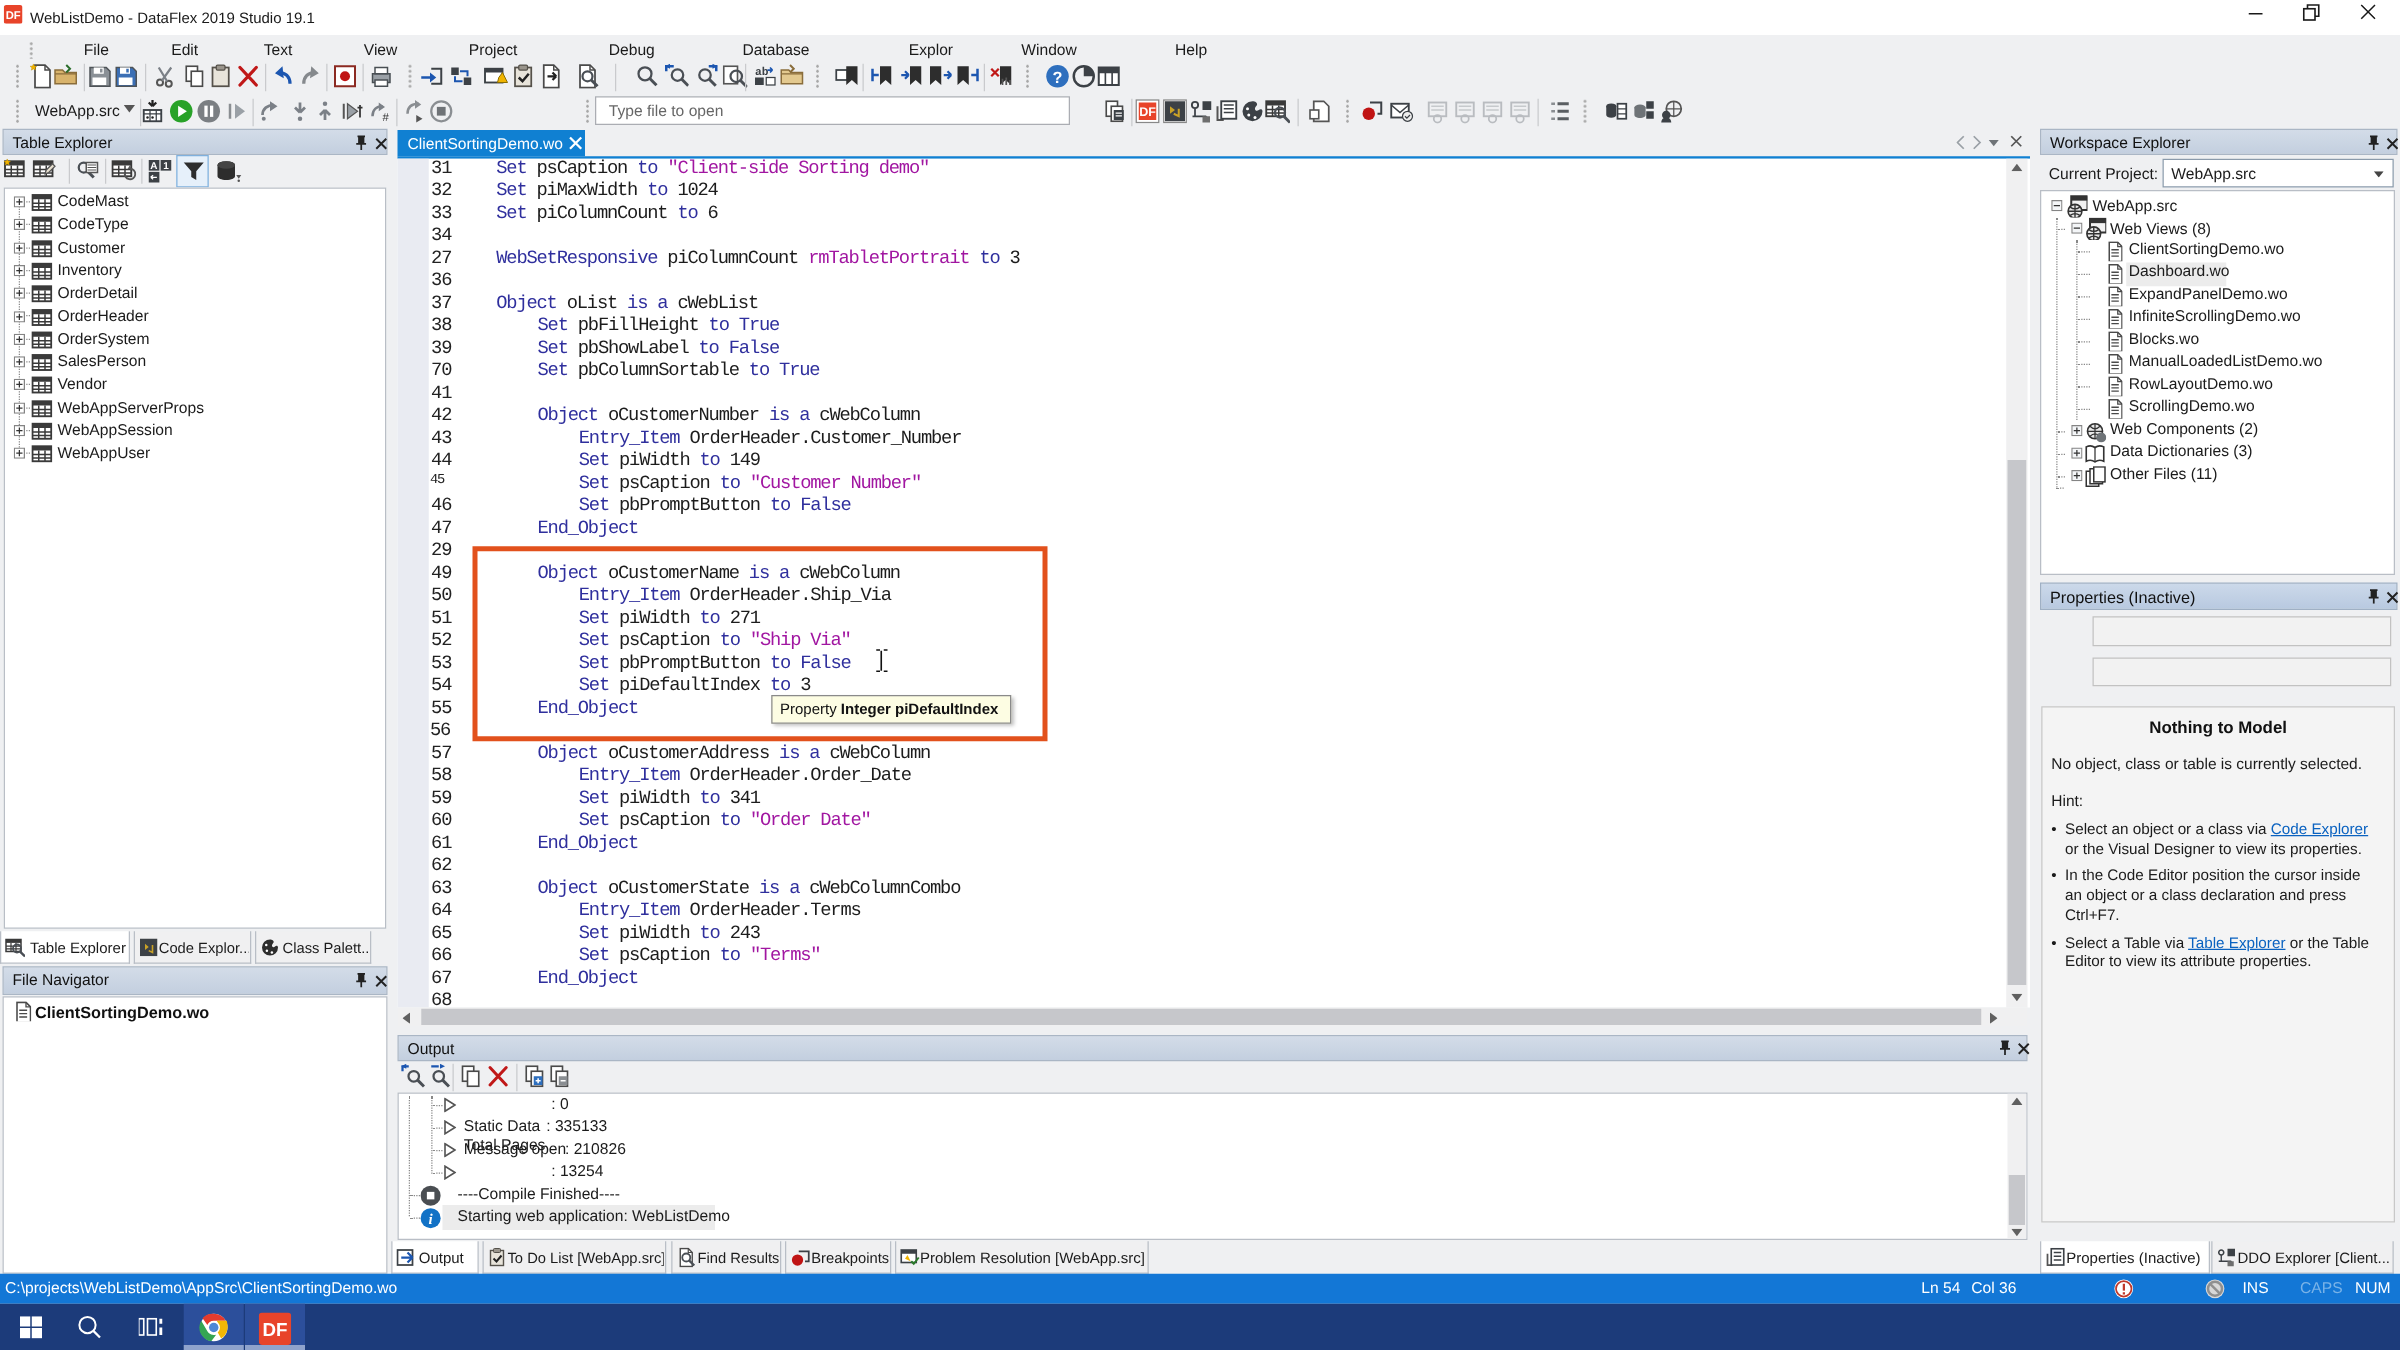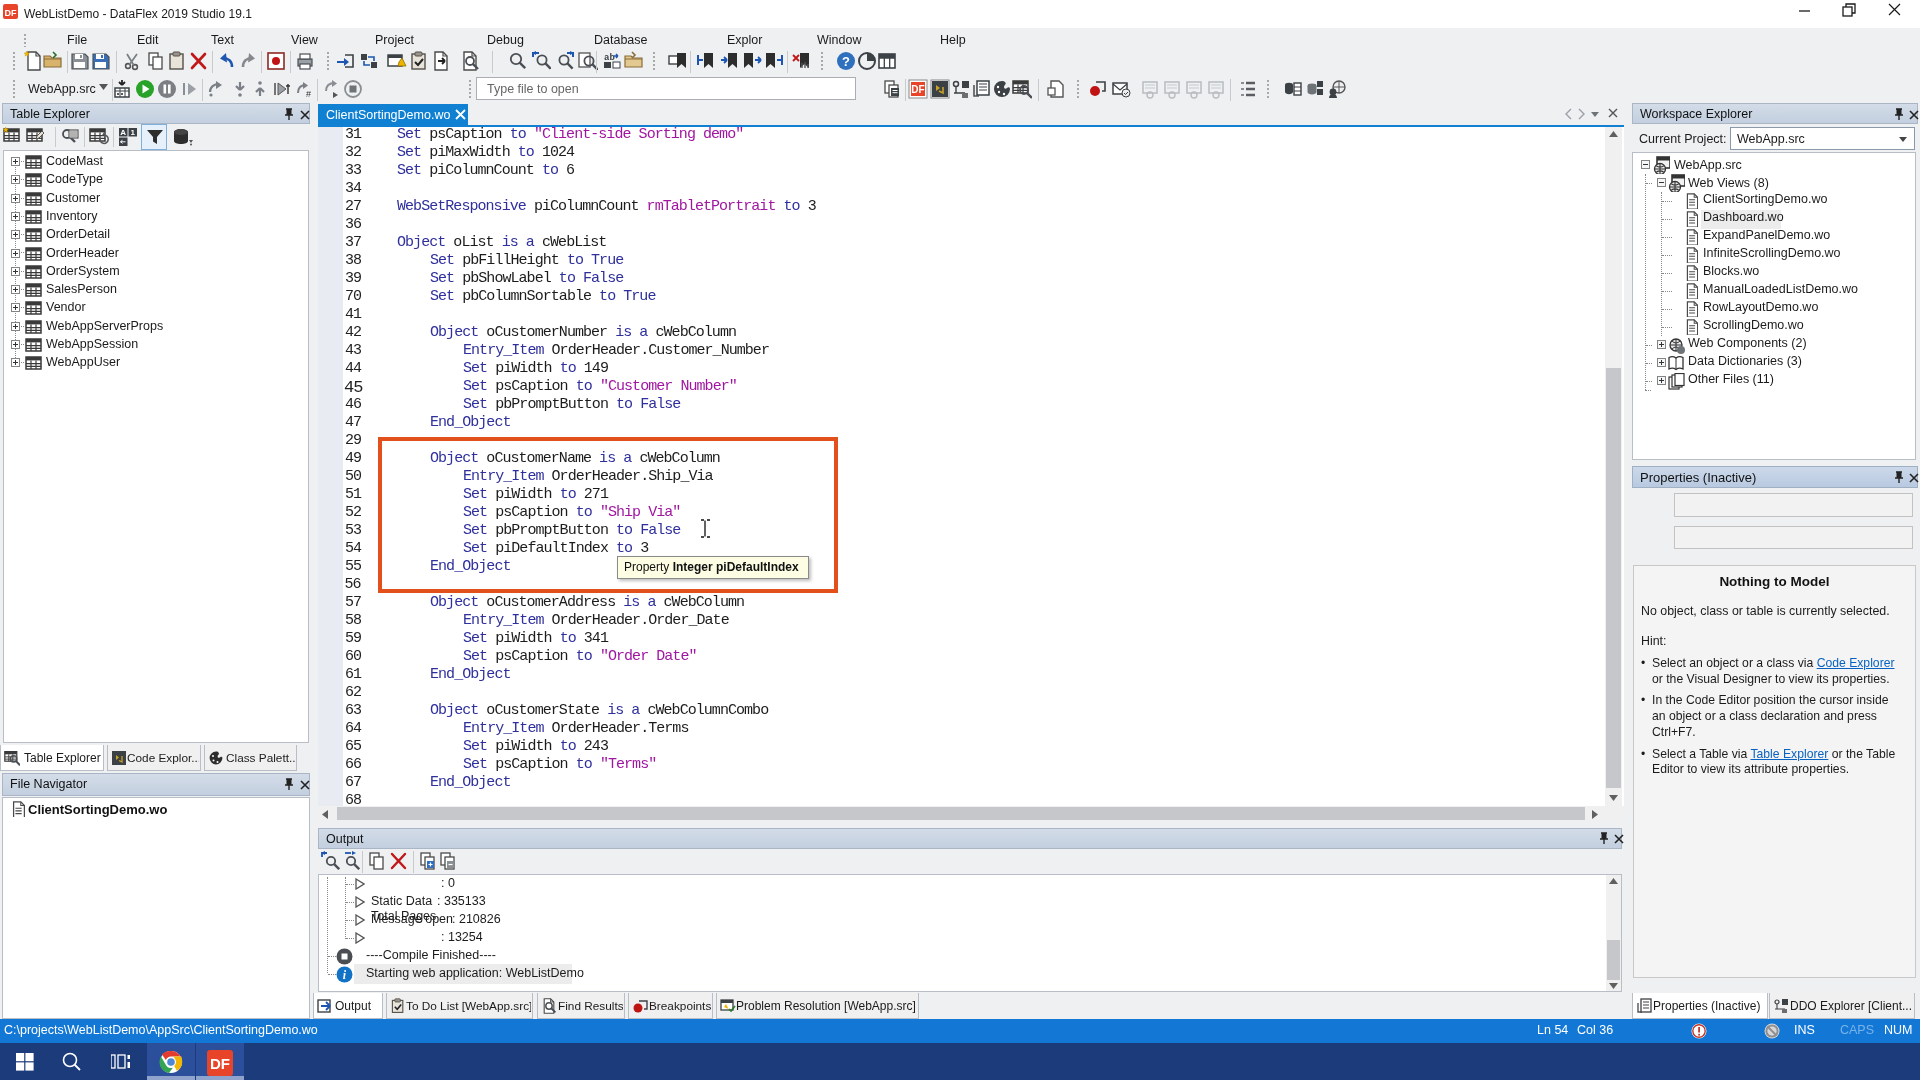--- a/index.html
+++ b/index.html
@@ -855,42 +855,42 @@
 <div class="a mono" style="left:430px;top:270px;font-size:15px;letter-spacing:-0.95px;color:#1c1c1c;white-space:pre"><span style="color:#2f2f9d">Set</span> pbShowLabel <span style="color:#2f2f9d">to</span> <span style="color:#2f2f9d">False</span></div>
 <div class="a mono" style="left:344px;top:288px;width:17px;font-size:15px;letter-spacing:-0.95px;color:#222;text-align:right">70</div>
 <div class="a mono" style="left:430px;top:288px;font-size:15px;letter-spacing:-0.95px;color:#1c1c1c;white-space:pre"><span style="color:#2f2f9d">Set</span> pbColumnSortable <span style="color:#2f2f9d">to</span> <span style="color:#2f2f9d">True</span></div>
 <div class="a mono" style="left:344px;top:306px;width:17px;font-size:15px;letter-spacing:-0.95px;color:#222;text-align:right">41</div>
 <div class="a mono" style="left:344px;top:324px;width:17px;font-size:15px;letter-spacing:-0.95px;color:#222;text-align:right">42</div>
 <div class="a mono" style="left:430px;top:324px;font-size:15px;letter-spacing:-0.95px;color:#1c1c1c;white-space:pre"><span style="color:#2f2f9d">Object</span> oCustomerNumber <span style="color:#2f2f9d">is</span> <span style="color:#2f2f9d">a</span> cWebColumn</div>
 <div class="a mono" style="left:344px;top:342px;width:17px;font-size:15px;letter-spacing:-0.95px;color:#222;text-align:right">43</div>
 <div class="a mono" style="left:463px;top:342px;font-size:15px;letter-spacing:-0.95px;color:#1c1c1c;white-space:pre"><span style="color:#2f2f9d">Entry_Item</span> OrderHeader.Customer_Number</div>
 <div class="a mono" style="left:344px;top:360px;width:17px;font-size:15px;letter-spacing:-0.95px;color:#222;text-align:right">44</div>
 <div class="a mono" style="left:463px;top:360px;font-size:15px;letter-spacing:-0.95px;color:#1c1c1c;white-space:pre"><span style="color:#2f2f9d">Set</span> piWidth <span style="color:#2f2f9d">to</span> 149</div>
-<div class="a mono" style="left:344px;top:378px;width:17px;font-size:17px;letter-spacing:-0.95px;color:#222;text-align:center">45</div>
+<div class="a mono" style="left:344px;top:378px;width:17px;font-size:11px;letter-spacing:-0.95px;color:#222;text-align:left">45</div>
 <div class="a mono" style="left:463px;top:378px;font-size:15px;letter-spacing:-0.95px;color:#1c1c1c;white-space:pre"><span style="color:#2f2f9d">Set</span> psCaption <span style="color:#2f2f9d">to</span> <span style="color:#a116a1">"Customer Number"</span></div>
 <div class="a mono" style="left:344px;top:396px;width:17px;font-size:15px;letter-spacing:-0.95px;color:#222;text-align:right">46</div>
 <div class="a mono" style="left:463px;top:396px;font-size:15px;letter-spacing:-0.95px;color:#1c1c1c;white-space:pre"><span style="color:#2f2f9d">Set</span> pbPromptButton <span style="color:#2f2f9d">to</span> <span style="color:#2f2f9d">False</span></div>
 <div class="a mono" style="left:344px;top:414px;width:17px;font-size:15px;letter-spacing:-0.95px;color:#222;text-align:right">47</div>
 <div class="a mono" style="left:430px;top:414px;font-size:15px;letter-spacing:-0.95px;color:#1c1c1c;white-space:pre"><span style="color:#2f2f9d">End_Object</span></div>
 <div class="a mono" style="left:344px;top:432px;width:17px;font-size:15px;letter-spacing:-0.95px;color:#222;text-align:right">29</div>
 <div class="a mono" style="left:344px;top:450px;width:17px;font-size:15px;letter-spacing:-0.95px;color:#222;text-align:right">49</div>
 <div class="a mono" style="left:430px;top:450px;font-size:15px;letter-spacing:-0.95px;color:#1c1c1c;white-space:pre"><span style="color:#2f2f9d">Object</span> oCustomerName <span style="color:#2f2f9d">is</span> <span style="color:#2f2f9d">a</span> cWebColumn</div>
 <div class="a mono" style="left:344px;top:468px;width:17px;font-size:15px;letter-spacing:-0.95px;color:#222;text-align:right">50</div>
 <div class="a mono" style="left:463px;top:468px;font-size:15px;letter-spacing:-0.95px;color:#1c1c1c;white-space:pre"><span style="color:#2f2f9d">Entry_Item</span> OrderHeader.Ship_Via</div>
 <div class="a mono" style="left:344px;top:486px;width:17px;font-size:15px;letter-spacing:-0.95px;color:#222;text-align:right">51</div>
 <div class="a mono" style="left:463px;top:486px;font-size:15px;letter-spacing:-0.95px;color:#1c1c1c;white-space:pre"><span style="color:#2f2f9d">Set</span> piWidth <span style="color:#2f2f9d">to</span> 271</div>
 <div class="a mono" style="left:344px;top:504px;width:17px;font-size:15px;letter-spacing:-0.95px;color:#222;text-align:right">52</div>
 <div class="a mono" style="left:463px;top:504px;font-size:15px;letter-spacing:-0.95px;color:#1c1c1c;white-space:pre"><span style="color:#2f2f9d">Set</span> psCaption <span style="color:#2f2f9d">to</span> <span style="color:#a116a1">"Ship Via"</span></div>
 <div class="a mono" style="left:344px;top:522px;width:17px;font-size:15px;letter-spacing:-0.95px;color:#222;text-align:right">53</div>
 <div class="a mono" style="left:463px;top:522px;font-size:15px;letter-spacing:-0.95px;color:#1c1c1c;white-space:pre"><span style="color:#2f2f9d">Set</span> pbPromptButton <span style="color:#2f2f9d">to</span> <span style="color:#2f2f9d">False</span></div>
 <div class="a mono" style="left:344px;top:540px;width:17px;font-size:15px;letter-spacing:-0.95px;color:#222;text-align:right">54</div>
 <div class="a mono" style="left:463px;top:540px;font-size:15px;letter-spacing:-0.95px;color:#1c1c1c;white-space:pre"><span style="color:#2f2f9d">Set</span> piDefaultIndex <span style="color:#2f2f9d">to</span> 3</div>
 <div class="a mono" style="left:344px;top:558px;width:17px;font-size:15px;letter-spacing:-0.95px;color:#222;text-align:right">55</div>
 <div class="a mono" style="left:430px;top:558px;font-size:15px;letter-spacing:-0.95px;color:#1c1c1c;white-space:pre"><span style="color:#2f2f9d">End_Object</span></div>
-<div class="a mono" style="left:344px;top:576px;width:17px;font-size:15px;letter-spacing:-0.95px;color:#222;text-align:center">56</div>
+<div class="a mono" style="left:344px;top:576px;width:17px;font-size:15px;letter-spacing:-0.95px;color:#222;text-align:left">56</div>
 <div class="a mono" style="left:344px;top:594px;width:17px;font-size:15px;letter-spacing:-0.95px;color:#222;text-align:right">57</div>
 <div class="a mono" style="left:430px;top:594px;font-size:15px;letter-spacing:-0.95px;color:#1c1c1c;white-space:pre"><span style="color:#2f2f9d">Object</span> oCustomerAddress <span style="color:#2f2f9d">is</span> <span style="color:#2f2f9d">a</span> cWebColumn</div>
 <div class="a mono" style="left:344px;top:612px;width:17px;font-size:15px;letter-spacing:-0.95px;color:#222;text-align:right">58</div>
 <div class="a mono" style="left:463px;top:612px;font-size:15px;letter-spacing:-0.95px;color:#1c1c1c;white-space:pre"><span style="color:#2f2f9d">Entry_Item</span> OrderHeader.Order_Date</div>
 <div class="a mono" style="left:344px;top:630px;width:17px;font-size:15px;letter-spacing:-0.95px;color:#222;text-align:right">59</div>
 <div class="a mono" style="left:463px;top:630px;font-size:15px;letter-spacing:-0.95px;color:#1c1c1c;white-space:pre"><span style="color:#2f2f9d">Set</span> piWidth <span style="color:#2f2f9d">to</span> 341</div>
 <div class="a mono" style="left:344px;top:648px;width:17px;font-size:15px;letter-spacing:-0.95px;color:#222;text-align:right">60</div>
 <div class="a mono" style="left:463px;top:648px;font-size:15px;letter-spacing:-0.95px;color:#1c1c1c;white-space:pre"><span style="color:#2f2f9d">Set</span> psCaption <span style="color:#2f2f9d">to</span> <span style="color:#a116a1">"Order Date"</span></div>
 <div class="a mono" style="left:344px;top:666px;width:17px;font-size:15px;letter-spacing:-0.95px;color:#222;text-align:right">61</div>
 <div class="a mono" style="left:430px;top:666px;font-size:15px;letter-spacing:-0.95px;color:#1c1c1c;white-space:pre"><span style="color:#2f2f9d">End_Object</span></div>

